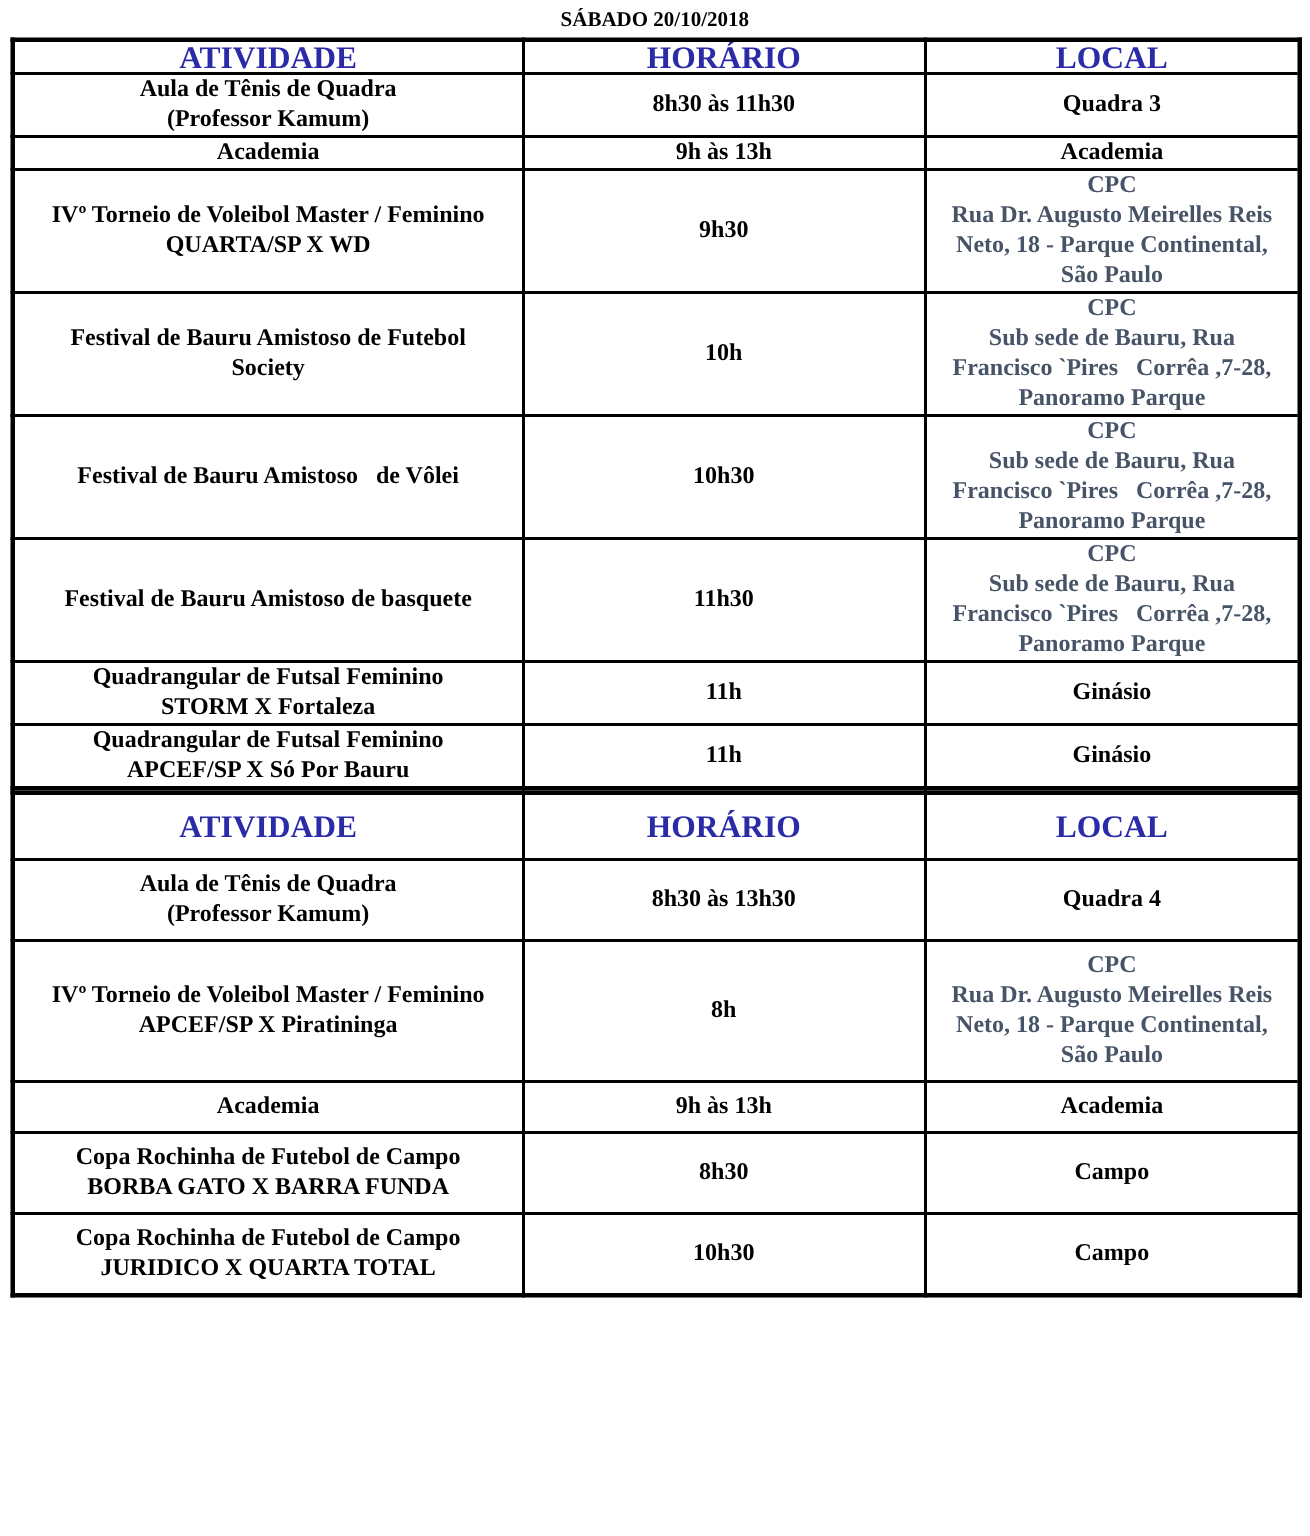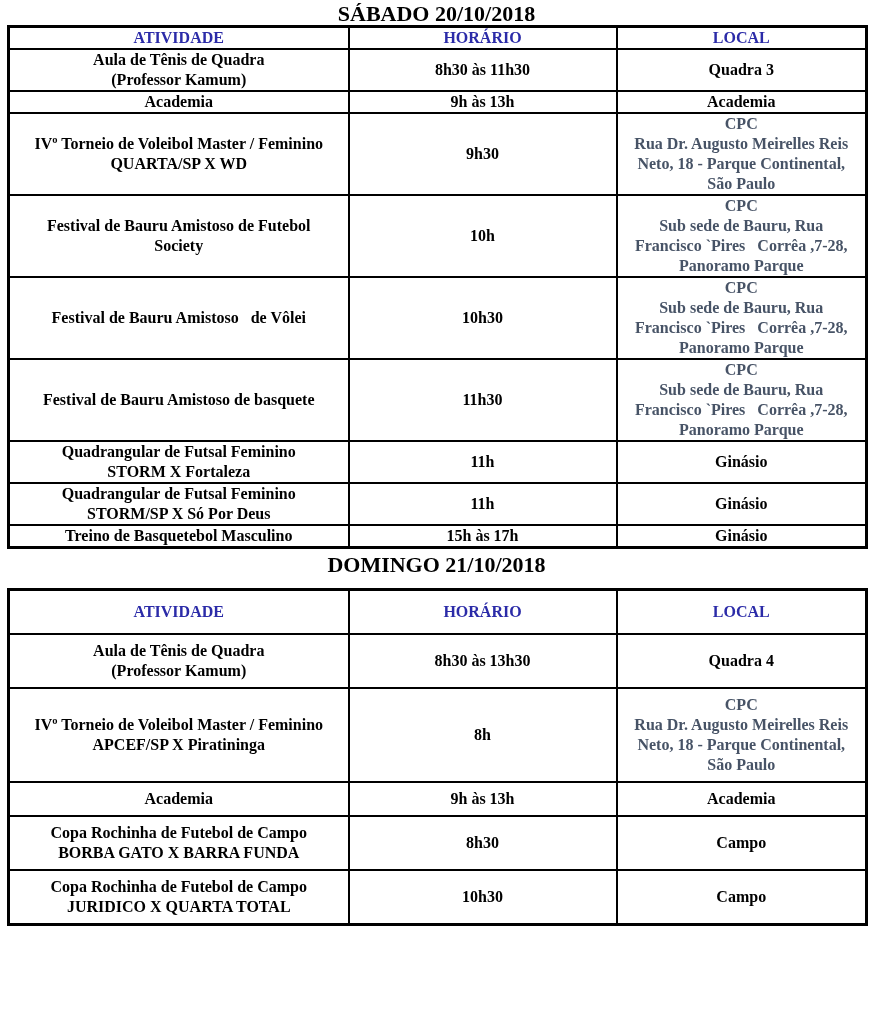--- a/index.html
+++ b/index.html
@@ -13,21 +13,21 @@
     font-family: "Liberation Serif", "DejaVu Serif", serif;
     font-weight: bold;
     color: #000000;
     -webkit-font-smoothing: antialiased;
   }
   .doc {
     padding-top: 3px;
   }
   .sec-title {
     text-align: center;
-    font-size: 22px;
+    font-size: 14px;
     line-height: 22px;
     font-weight: bold;
     color: #000000;
   }
   .sec-title.second {
     margin-top: 5px;
     margin-bottom: 12px;
   }
   table.sched {
     border-collapse: collapse;
@@ -37,21 +37,21 @@
     border: 3px solid #000000;
   }
   table.sched th, table.sched td {
     border: 2px solid #000000;
     text-align: center;
     vertical-align: middle;
     overflow: hidden;
   }
   table.sched th {
     color: var(--header-blue, #2b2ba8);
-    font-size: 16px;
+    font-size: 21px;
     line-height: 18px;
     padding: 1px 0;
     font-weight: bold;
   }
   table.sched td {
     font-size: 16px;
     line-height: 20px;
     padding: 0 3px;
     font-weight: bold;
   }
@@ -175,44 +175,32 @@
           <td>
             <div>11h</div>
           </td>
           <td>
             <div>Ginásio</div>
           </td>
         </tr>
         <tr>
           <td>
             <div>Quadrangular de Futsal Feminino</div>
-            <div>STORM/SP X Só Por Deus</div>
+            <div>APCEF/SP X Só Por Bauru</div>
           </td>
           <td>
             <div>11h</div>
-          </td>
-          <td>
-            <div>Ginásio</div>
-          </td>
-        </tr>
-        <tr>
-          <td>
-            <div>Treino de Basquetebol Masculino</div>
-          </td>
-          <td>
-            <div>15h às 17h</div>
           </td>
           <td>
             <div>Ginásio</div>
           </td>
         </tr>
       </tbody>
   </table>
 
-  <div class="sec-title second">DOMINGO 21/10/2018</div>
 
   <table class="sched t2">
     <colgroup>
       <col class="c-activity">
         <col class="c-time">
         <col class="c-local">
     </colgroup>
     <thead>
       <tr>
           <th>ATIVIDADE</th>

